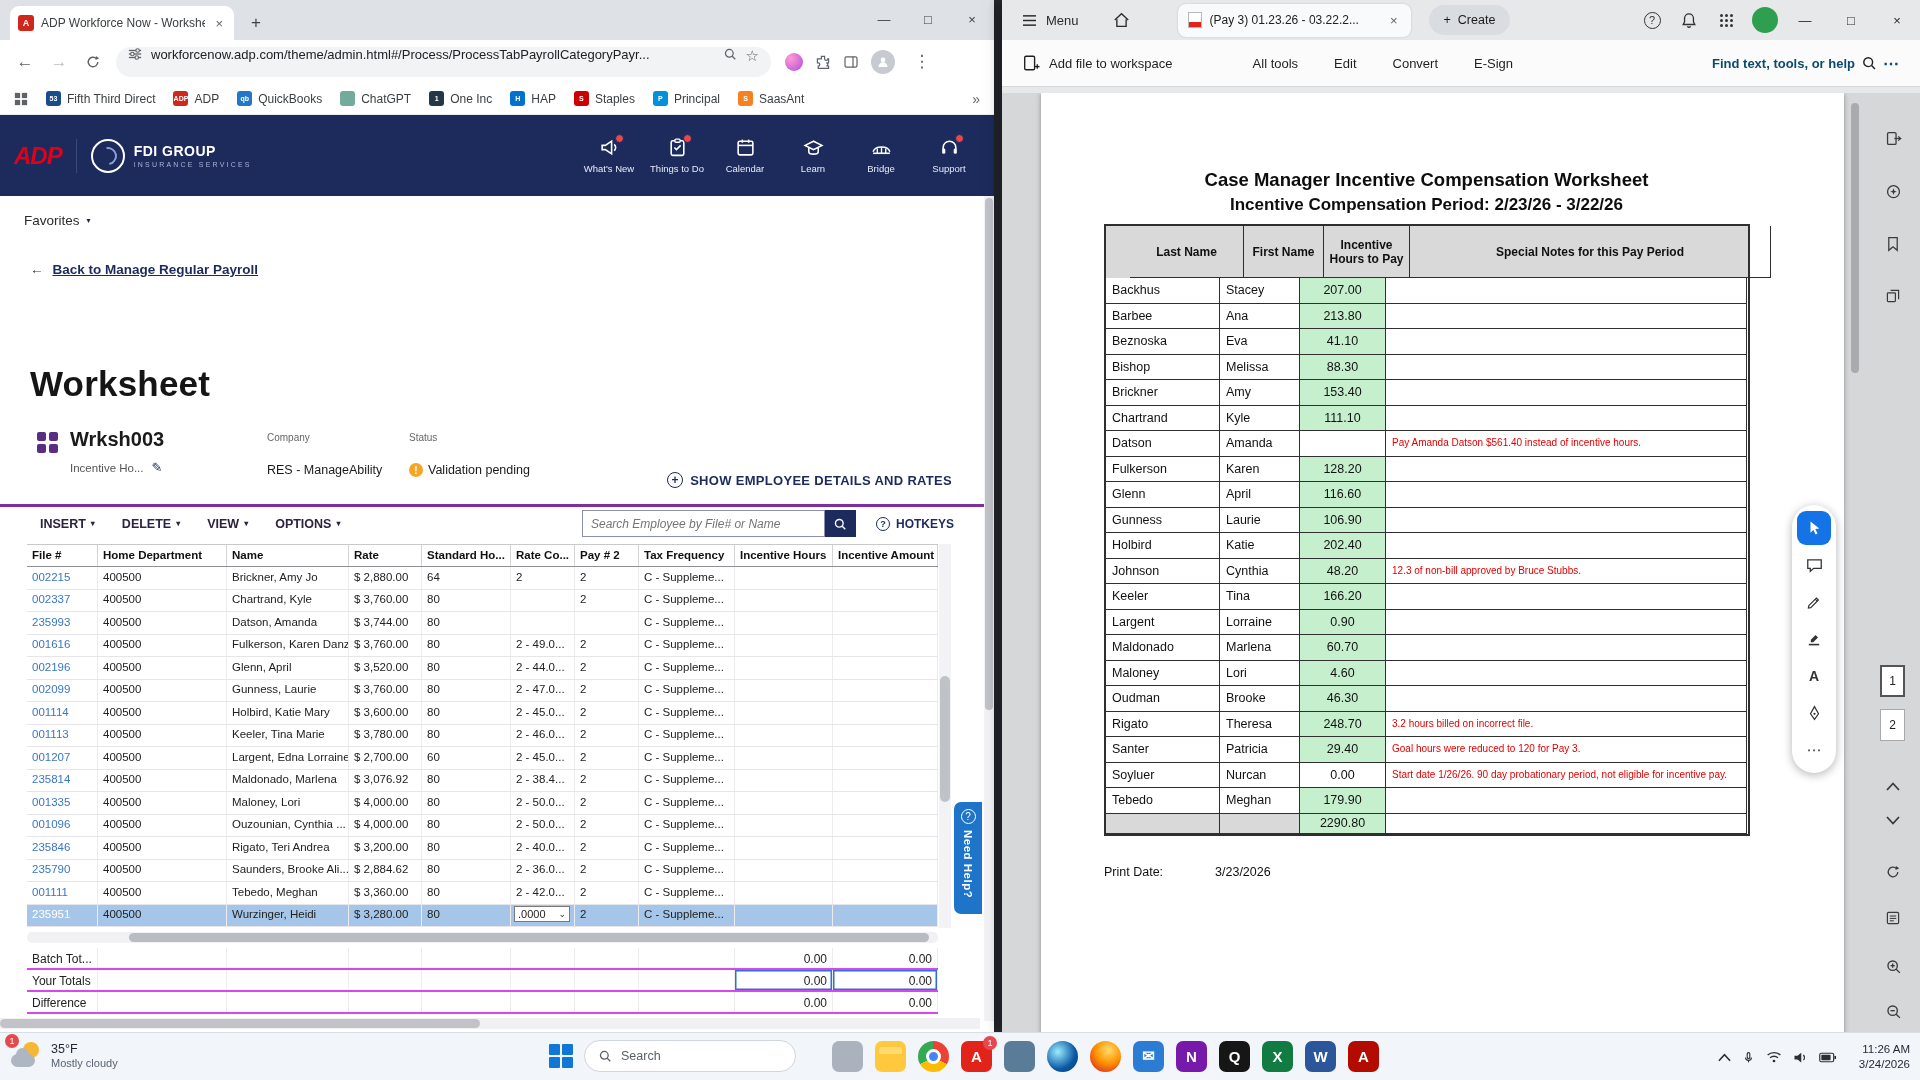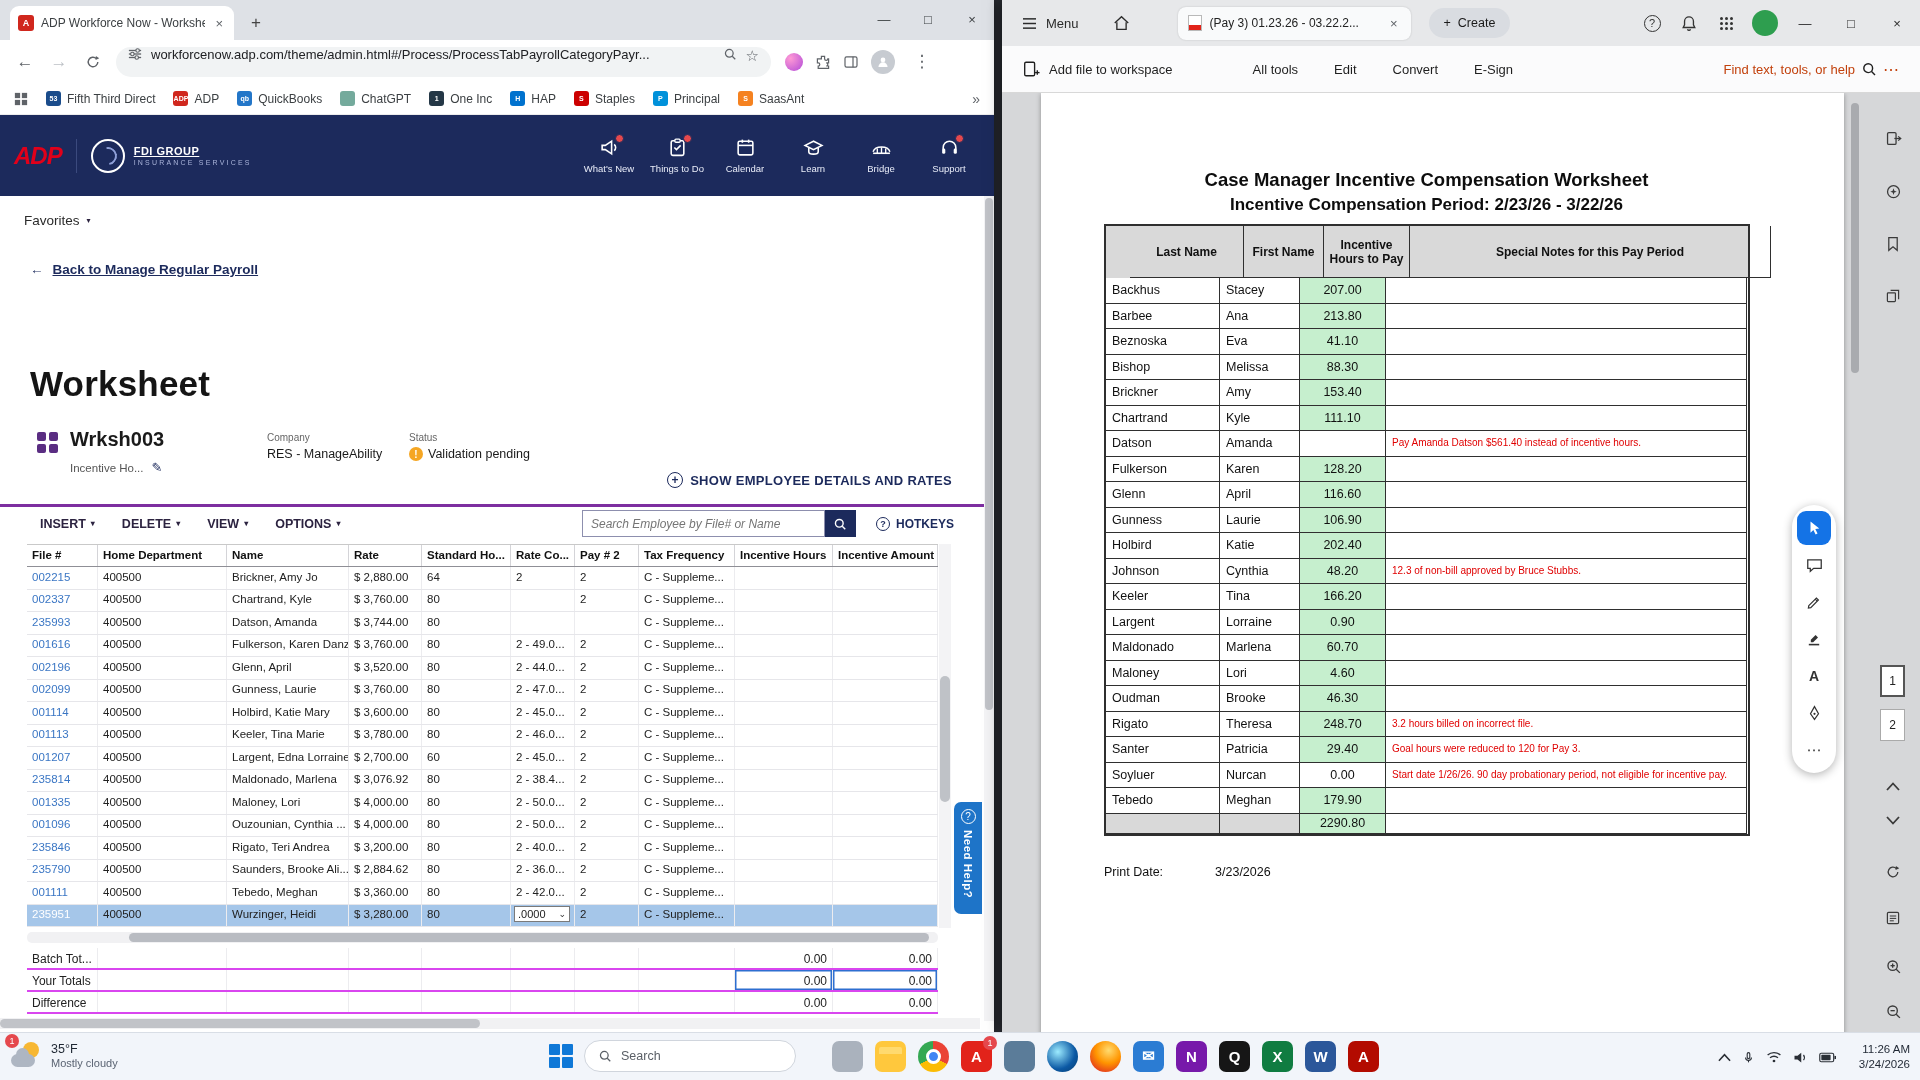--- a/index.html
+++ b/index.html
@@ -32,21 +32,21 @@
   .bm-dot{width:15px;height:15px;border-radius:3px;color:#fff;font-size:7px;font-weight:bold;display:flex;align-items:center;justify-content:center;flex:none;}
   .bm-apps{color:#5f6368;}
   .bm-over{position:absolute;right:14px;color:#5f6368;font-size:14px;}
 
   
   .adp-header{height:81px;background:#1c2a5c;display:flex;align-items:center;padding:0 14px;color:#fff;}
   .adp-logo{color:#e1001a;font-size:24px;font-weight:bold;font-style:italic;letter-spacing:-1px;}
   .brand{display:flex;align-items:center;gap:9px;margin-left:14px;padding-left:14px;border-left:1px solid #3b4a7e;}
   .brand-circle{width:34px;height:34px;border:2.5px solid #fff;border-radius:50%;position:relative;}
   .brand-circle::after{content:"";position:absolute;inset:6px;border:2px solid #8fa0d8;border-radius:50%;border-left-color:transparent;border-bottom-color:transparent;transform:rotate(35deg);}
-  .brand-name{font-size:11px;font-weight:bold;letter-spacing:.5px;text-decoration:underline;}
+  .brand-name{font-size:14px;font-weight:bold;letter-spacing:.5px;}
   .brand-sub{font-size:7px;color:#aab4da;letter-spacing:2.2px;margin-top:2px;}
   .adp-search{width:380px;height:40px;background:#131d43;border:1px solid #46548c;border-radius:20px;display:flex;align-items:center;padding:0 5px 0 14px;gap:10px;margin-left:26px;}
   .adp-ph{flex:1;color:#99a3c8;font-size:13.5px;}
   .adp-go{width:30px;height:30px;border-radius:50%;background:#454f79;display:flex;align-items:center;justify-content:center;color:#cdd4ef;font-size:14px;}
   .adp-nav{margin-left:auto;display:flex;gap:6px;}
   .adp-nav-item{width:62px;display:flex;flex-direction:column;align-items:center;gap:5px;font-size:9.5px;color:#e8ecf8;position:relative;text-align:center;}
   .badge-dot{position:absolute;top:-3px;right:16px;width:9px;height:9px;background:#e5484d;border-radius:50%;border:1.5px solid #1c2a5c;}
 
   
   .page{position:absolute;left:0;top:196px;width:994px;bottom:0;background:#fff;overflow:hidden;}
@@ -54,21 +54,21 @@
   .back-link{position:absolute;left:30px;top:66px;color:#1c2a5c;font-size:13.5px;font-weight:bold;display:flex;gap:9px;align-items:center;}
   .back-link .bl-text{text-decoration:underline;}
   .page-title{position:absolute;left:30px;top:168px;font-size:35px;font-weight:800;color:#151515;letter-spacing:.2px;}
   .meta{position:absolute;left:0;top:228px;width:994px;height:78px;}
   .meta-grid-ic{position:absolute;left:37px;top:8px;width:21px;height:21px;display:grid;grid-template-columns:9px 9px;grid-template-rows:9px 9px;gap:3px;}
   .meta-grid-ic span{background:#5a2d82;border-radius:2px;}
   .ws-id{position:absolute;left:70px;top:4px;font-size:20px;font-weight:bold;color:#1a1a1a;}
   .ws-sub{position:absolute;left:70px;top:36px;font-size:11.5px;color:#555;display:flex;gap:8px;align-items:center;}
   .ws-sub .pencil{color:#1c2a5c;font-size:13px;}
   .m-label{font-size:10px;color:#666;}
-  .m-val{font-size:12.5px;color:#1a1a1a;margin-top:4px;display:flex;align-items:center;gap:5px;}
+  .m-val{font-size:12.5px;color:#1a1a1a;margin-top:20px;display:flex;align-items:center;gap:5px;}
   .m-company{position:absolute;left:267px;top:8px;}
   .m-status{position:absolute;left:409px;top:8px;}
   .warn-ic{width:14px;height:14px;border-radius:50%;background:#f5a623;color:#fff;font-size:10px;font-weight:bold;display:flex;align-items:center;justify-content:center;flex:none;}
   .show-details{position:absolute;right:42px;top:276px;display:flex;align-items:center;gap:7px;color:#1c2a5c;font-size:13px;font-weight:bold;letter-spacing:.3px;}
   .plus-circle{width:16px;height:16px;border-radius:50%;border:1.7px solid #1c2a5c;display:flex;align-items:center;justify-content:center;font-size:12px;font-weight:bold;}
 
   
   .gtoolbar{position:absolute;left:0;top:308px;width:994px;height:36px;border-top:3px solid #7d2ea0;display:flex;align-items:center;padding:0 40px;}
   .menus{display:flex;gap:27px;}
   .menu{font-size:12.5px;font-weight:bold;color:#2c2340;display:flex;align-items:center;gap:5px;}
@@ -106,38 +106,38 @@
   .page-hscroll{position:absolute;left:0;top:822px;width:980px;height:11px;background:#f1f1f3;}
   .page-hthumb{position:absolute;left:0;top:1px;width:480px;height:9px;background:#c1c3c8;border-radius:5px;}
   .need-help{position:absolute;right:12px;top:606px;width:28px;height:112px;background:#1e74c8;border-radius:7px 0 0 7px;color:#fff;display:flex;flex-direction:column;align-items:center;padding-top:7px;gap:6px;}
   .nh-q{width:15px;height:15px;border-radius:50%;border:1.5px solid #fff;font-size:10px;display:flex;align-items:center;justify-content:center;flex:none;}
   .nh-text{writing-mode:vertical-rl;font-size:11.5px;font-weight:bold;letter-spacing:.5px;}
   .page-vscroll{position:absolute;right:0;top:196px;width:10px;height:825px;background:#f3f3f5;}
   .page-vthumb{position:absolute;left:1px;top:2px;width:8px;height:512px;background:#c1c3c8;border-radius:4px;}
 
   
   .win-right{position:absolute;left:1002px;top:0;width:918px;height:1032px;background:#e7e8ea;box-shadow:0 0 14px rgba(0,0,0,.5);}
-  .acr-titlebar{height:46px;display:flex;align-items:center;padding-left:20px;color:#2b2b2b;position:relative;}
+  .acr-titlebar{height:40px;display:flex;align-items:center;padding-left:20px;color:#2b2b2b;position:relative;}
   .menu-btn{display:flex;align-items:center;gap:9px;font-size:13px;}
   .home-btn{margin-left:34px;color:#2b2b2b;}
   .acr-tab{margin-left:48px;width:233px;height:33px;background:#f9fafb;border-radius:8px;display:flex;align-items:center;padding:0 10px;gap:8px;font-size:12px;color:#222;box-shadow:0 0 2px rgba(0,0,0,.18);}
   .acr-tab .tab-title{flex:1;}
   .pdf-glyph{width:14px;height:16px;background:#fff;border:1px solid #b9b9b9;position:relative;flex:none;}
   .pdf-glyph::after{content:"";position:absolute;left:0;bottom:0;width:100%;height:5px;background:#e2231a;}
   .create-btn{margin-left:18px;height:30px;border-radius:15px;background:#d9dce1;display:flex;align-items:center;gap:7px;padding:0 15px;font-size:12.5px;color:#1a1a1a;}
   .acr-right-icons{margin-left:auto;display:flex;align-items:center;gap:7px;}
   .acr-ic{width:30px;height:30px;display:flex;align-items:center;justify-content:center;color:#333;}
   .q-ring{width:17px;height:17px;border-radius:50%;border:1.6px solid #333;font-size:11px;display:flex;align-items:center;justify-content:center;}
   .avatar-green{width:26px;height:26px;border-radius:50%;background:#2e9e4f;margin:0 4px;}
   .acr-wc{display:flex;height:46px;}
   .acr-wc .wc{width:46px;color:#2b2b2b;}
   .acr-toolbar{height:47px;background:#fbfbfc;border-bottom:1px solid #d8d8d8;display:flex;align-items:center;padding:0 20px;font-size:13px;color:#1f1f1f;}
   .addfile{display:flex;align-items:center;gap:9px;}
   .acr-center{margin-left:80px;display:flex;gap:36px;}
-  .acr-find{margin-left:auto;display:flex;align-items:center;gap:6px;color:#c2410c;}
+  .acr-find{margin-left:auto;display:flex;align-items:center;gap:6px;color:#0c4a6e;font-weight:bold;}
   .doc-area{position:absolute;left:0;top:93px;right:0;bottom:0;background:#d6d7d9;overflow:hidden;}
   .pdf-page{position:absolute;left:39px;top:0;width:803px;height:1040px;background:#fff;box-shadow:0 1px 5px rgba(0,0,0,.35);}
   .pdf-title{position:absolute;left:63px;width:645px;text-align:center;top:76px;font-size:18.5px;font-weight:bold;color:#0d0d0d;}
   .pdf-sub{position:absolute;left:63px;width:645px;text-align:center;top:102px;font-size:17px;font-weight:bold;color:#0d0d0d;}
   .pdf-table{position:absolute;left:63px;top:131px;width:646px;border:2px solid #2f2f2f;background:#fff;}
   .pcols{display:grid;grid-template-columns:114px 80px 86px 361px;}
   .p-head{background:#d9d9d9;padding-left:24px;}
   .ph-c{min-height:52px;display:flex;align-items:center;justify-content:center;text-align:center;font-weight:bold;font-size:12px;color:#111;border-right:1px solid #2f2f2f;border-bottom:1px solid #2f2f2f;padding:3px 5px;}
   .p-row{font-size:12.5px;color:#111;}
   .pc{min-height:25.5px;border-right:1px solid #2f2f2f;border-bottom:1px solid #2f2f2f;padding:2px 6px;display:flex;align-items:center;}

